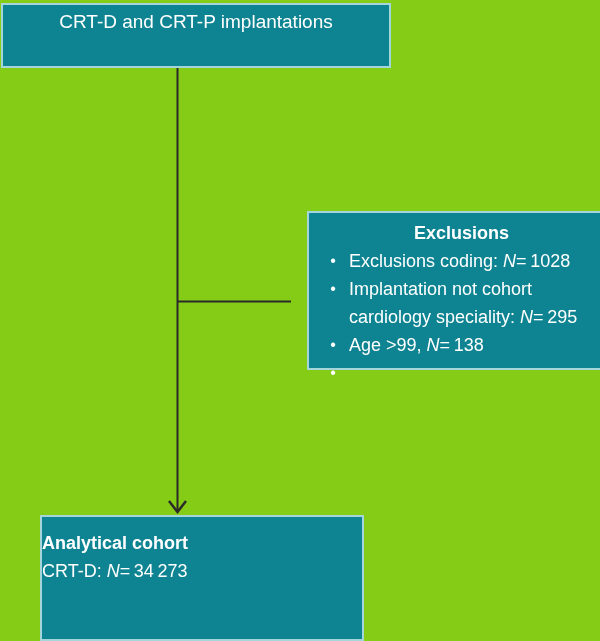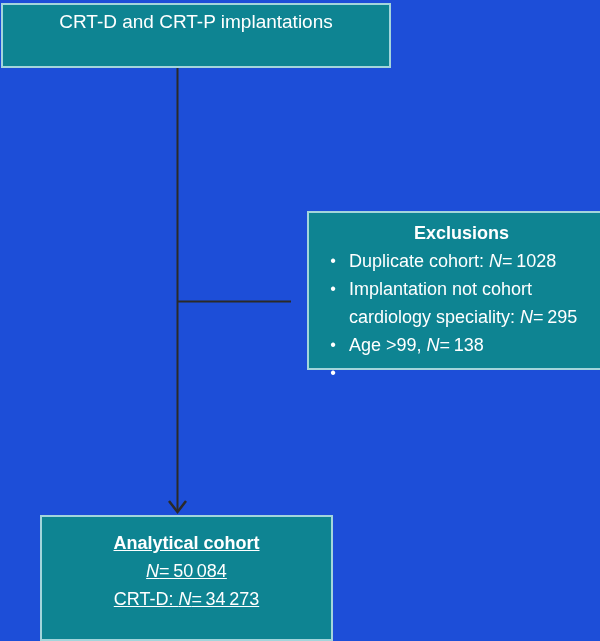--- a/index.html
+++ b/index.html
@@ -7,21 +7,21 @@
     --box-border: #a3d5db;
     --line-color: #2b2a29;
     --text-color: #ffffff;
   }
   * { margin: 0; padding: 0; box-sizing: border-box; }
   html, body { background: #ffffff; }
   .canvas {
     position: relative;
     width: 600px;
     height: 641px;
-    background: #1d4ed8;
+    background: #84cc16;
     font-family: "Liberation Sans", sans-serif;
     overflow: hidden;
   }
   .box {
     position: absolute;
     background: var(--box-fill);
     border: 2px solid var(--box-border);
     color: var(--text-color);
     font-size: 18px;
     line-height: 28px;
@@ -49,24 +49,22 @@
     align-items: flex-start;
   }
   .bullet-glyph {
     flex: 0 0 32px;
     text-align: center;
     font-size: 16px;
   }
   .bullet-text { flex: 1; }
   .bottom-box {
     left: 40px; top: 515px;
-    width: 293px; height: 126px;
-    text-align: center;
+    width: 324px; height: 126px;
     padding-top: 12px;
-    text-decoration: underline;
   }
   .bottom-box .box-title { font-weight: bold; }
   .connector-svg {
     position: absolute;
     left: 0; top: 0;
     width: 600px; height: 641px;
     pointer-events: none;
   }
 </style>
 </head>
@@ -82,37 +80,36 @@
 
   <div class="box top-box">
     <div>CRT-D and CRT-P implantations</div>
   </div>
 
   <div class="box exclusions-box">
     <div class="box-title">Exclusions</div>
 
     <div class="bullet-row">
       <span class="bullet-glyph">•</span>
-      <span class="bullet-text"><span>Duplicate cohort: </span><i class="nvar">N</i><span>= 1028</span></span>
+      <span class="bullet-text"><span>Exclusions coding: </span><i class="nvar">N</i><span>= 1028</span></span>
     </div>
 
     <div class="bullet-row">
       <span class="bullet-glyph">•</span>
       <span class="bullet-text"><span>Implantation not cohort cardiology speciality: </span><i class="nvar">N</i><span>= 295</span></span>
     </div>
 
     <div class="bullet-row">
       <span class="bullet-glyph">•</span>
       <span class="bullet-text"><span>Age &gt;99, </span><i class="nvar">N</i><span>= 138</span></span>
     </div>
 
     <div class="bullet-row">
       <span class="bullet-glyph">•</span>
     </div>
   </div>
 
   <div class="box bottom-box">
     <div class="box-title">Analytical cohort</div>
-    <div><span></span><i class="nvar">N</i><span>= 50 084</span></div>
     <div><span>CRT-D: </span><i class="nvar">N</i><span>= 34 273</span></div>
   </div>
 
 </div>
 
 </body></html>

